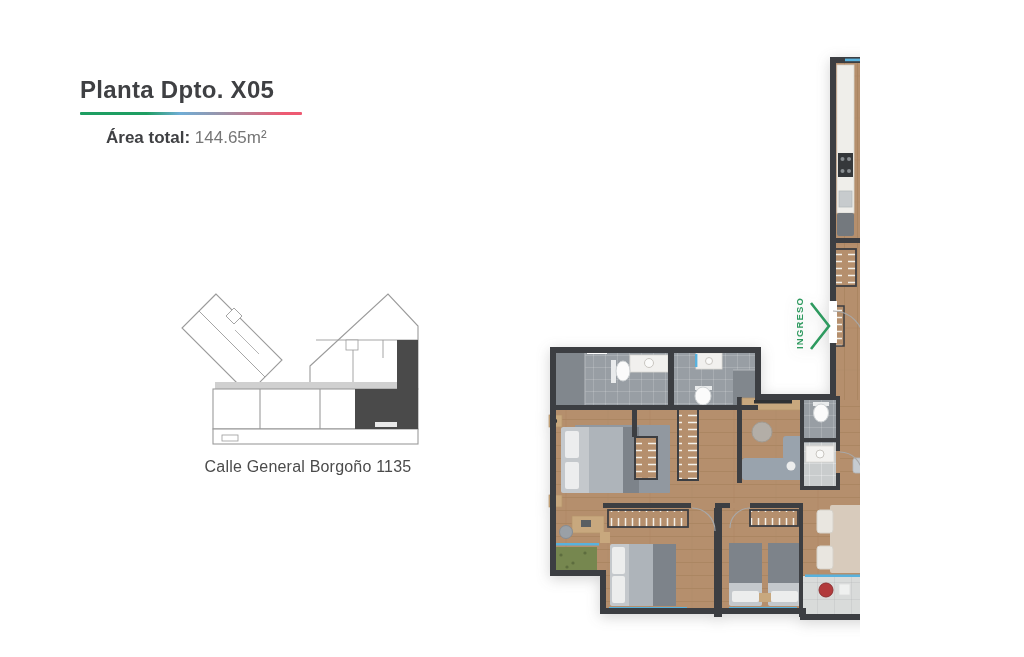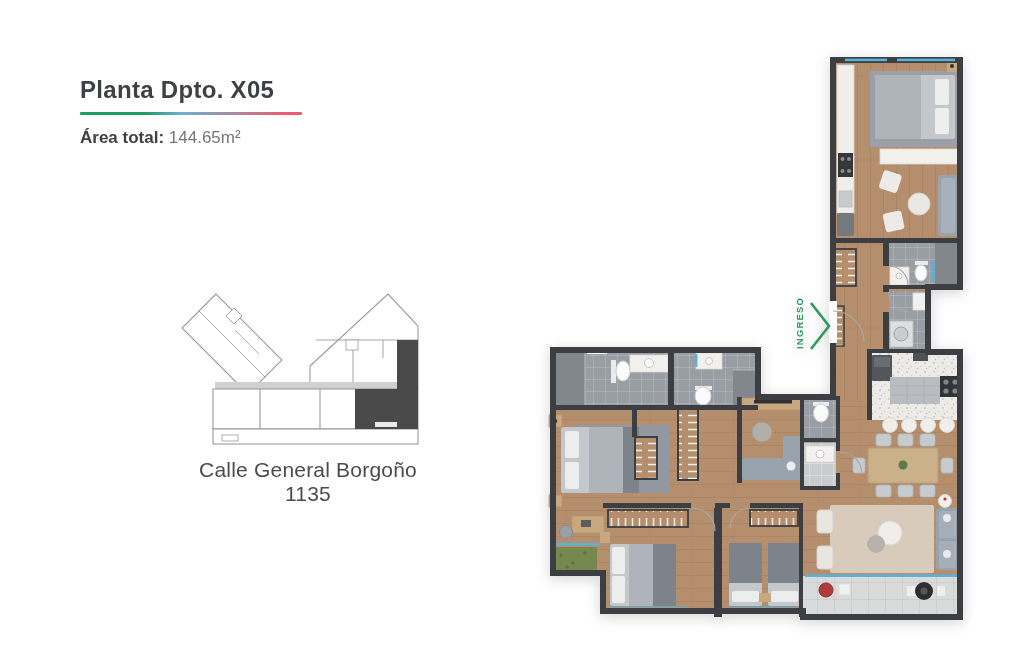--- a/index.html
+++ b/index.html
@@ -1,27 +1,27 @@
 <!DOCTYPE html>
 <html style="--ink: #3f4043; --muted: #767676; --acc-green: #1e9e62; --acc-blue: #6fadd6; --acc-purple: #9b93a8; --acc-pink: #ee5a72; --entrance: #2e9a5f; --kp-line: #9b9b9b; --kp-dark: #4a4a4a; --wall: #3c3e42; --wood: #b58f6d; --wood-dark: #a9835f; --wood-furn: #c8a87e; --tile: #989ea4; --tile-dark: #81878d; --tile-light: #c9cccd; --terrace: #d9dbda; --counter: #efeeea; --terrazzo: #ecebe7; --rug: #d8cbbc; --rug-gray: #9198a0; --sofa: #99a3ad; --bed: #c4c8cc; --bed-dark: #aeb4ba; --quilt: #7d838a; --window: #58b2de; --table-wood: #cbb189; --chair: #c6cbd0; --accent-red: #b23a3c; --grill: #2c2e30; --plant: #76874f; --white-fix: #fbfbfb;"><head>
 <meta charset="utf-8">
 <style>
   html,body{margin:0;padding:0;background:#ffffff;}
-  .stage{position:relative;width:1024px;height:657px;background:#ffffff;overflow:hidden;
+  .stage{position:relative;width:860px;height:657px;background:#ffffff;overflow:hidden;
          font-family:"Liberation Sans",sans-serif;}
   .header{position:absolute;left:80px;top:76px;}
   .title{font-size:24px;font-weight:700;color:var(--ink);letter-spacing:.3px;}
   .accent-bar{width:222px;height:3px;margin-top:8px;border-radius:1px;
     background:linear-gradient(90deg,var(--acc-green) 0%,var(--acc-green) 30%,
       var(--acc-blue) 45%,var(--acc-purple) 64%,var(--acc-pink) 92%);}
-  .info{margin-top:12px;font-size:17px;line-height:22px;color:var(--ink);}
+  .info{margin-top:12px;font-size:17px;line-height:22px;color:var(--ink);margin-left:26px;}
   .info b{font-weight:700;}
   .info .val{color:var(--muted);font-weight:400;}
   .keyplan{position:absolute;left:178px;top:286px;width:250px;}
-  .keyplan .caption{margin-top:8px;text-align:center;font-size:21px;color:#4b4b4b;
+  .keyplan .caption{margin-top:8px;text-align:center;font-size:16px;color:#4b4b4b;
     padding-left:10px;letter-spacing:.2px;}
   .plan{position:absolute;left:545px;top:55px;}
   .plan svg{filter:drop-shadow(0 3px 7px rgba(60,60,60,.22));}
   svg text.ingreso{font-family:"Liberation Sans",sans-serif;font-weight:700;
     font-size:9.5px;letter-spacing:1.2px;}
 </style>
 </head>
 <body>
 
 <div class="stage">

